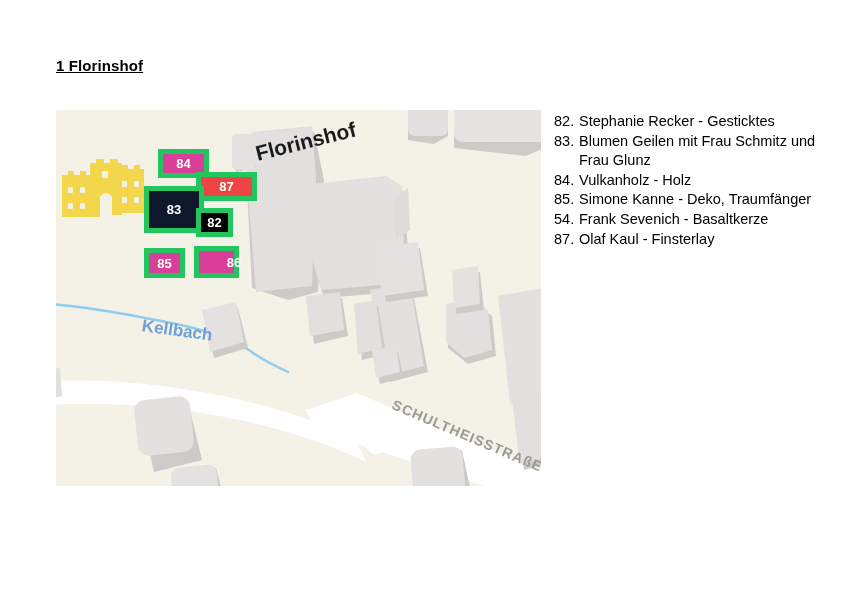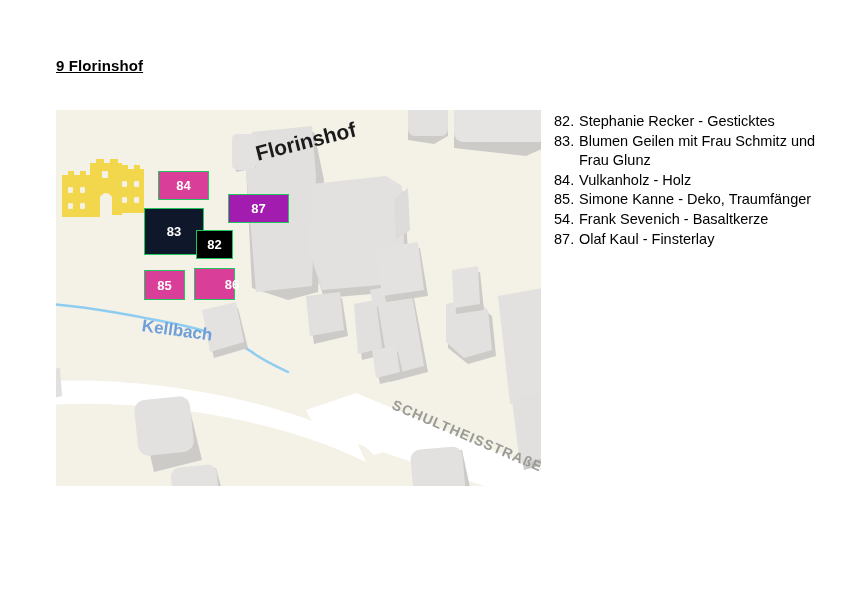--- a/index.html
+++ b/index.html
@@ -85,29 +85,28 @@
     color: #9a9a96;
     letter-spacing: 1.1px;
     transform: rotate(23deg);
     transform-origin: left center;
   }
 
   
   .marker {
     position: absolute;
     background: #d93f98;
-    border: 1px solid #22c55e;
+    border: 5px solid #22c55e;
     color: #ffffff;
     font-size: 13px;
     font-weight: bold;
     display: flex;
     align-items: center;
     justify-content: center;
     box-sizing: border-box;
-    margin-top: 22px;
   }
 
   
   #castle-icon {
     position: absolute;
     left: 4px;
     top: 47px;
     width: 86px;
     height: 66px;
   }
@@ -133,21 +132,21 @@
   }
   .legend-text {
     flex: 1 1 auto;
   }
 </style>
 </head>
 <body>
 
 <div id="page">
 
-  <div id="page-title">9 Florinshof</div>
+  <div id="page-title">1 Florinshof</div>
 
   <div id="map">
 
     <svg id="map-svg" viewBox="0 0 485 376" xmlns="http://www.w3.org/2000/svg">
       <defs>
         <clipPath id="mapclip">
             <rect x="0" y="0" width="485" height="376"></rect>
           </clipPath>
       </defs>
       <g clip-path="url(#mapclip)">
@@ -284,21 +283,21 @@
         <rect x="74" y="40" width="5" height="6" rx="1"></rect>
         <rect x="42" y="14" width="6" height="7" rx="1"></rect>
       </g>
     </svg>
 
     <div class="map-label" id="label-florinshof">Florinshof</div>
     <div class="map-label" id="label-kellbach">Kellbach</div>
     <div class="map-label" id="label-schultheissstrasse">SCHULTHEISSTRAßE</div>
 
     <div class="marker" style="left: 102px; top: 39px; width: 51px; height: 29px; background: rgb(217, 63, 152);">84</div>
-    <div class="marker" style="left: 172px; top: 62px; width: 61px; height: 29px; background: #a21caf;">87</div>
+    <div class="marker" style="left: 140px; top: 62px; width: 61px; height: 29px; background: #ef4444;">87</div>
     <div class="marker" style="left: 88px; top: 76px; width: 60px; height: 47px; background: #0f172a;">83</div>
     <div class="marker" style="left: 140px; top: 98px; width: 37px; height: 29px; background: #000000;">82</div>
     <div class="marker" style="left: 88px; top: 138px; width: 41px; height: 30px; background: rgb(217, 63, 152);">85</div>
     <div class="marker" style="left: 138px; top: 136px; width: 41px; height: 32px; background: rgb(217, 63, 152); padding-left: 35px;">86</div>
 
   </div>
 
   <div id="legend">
     <div class="legend-item">
       <span class="legend-num">82.</span>

